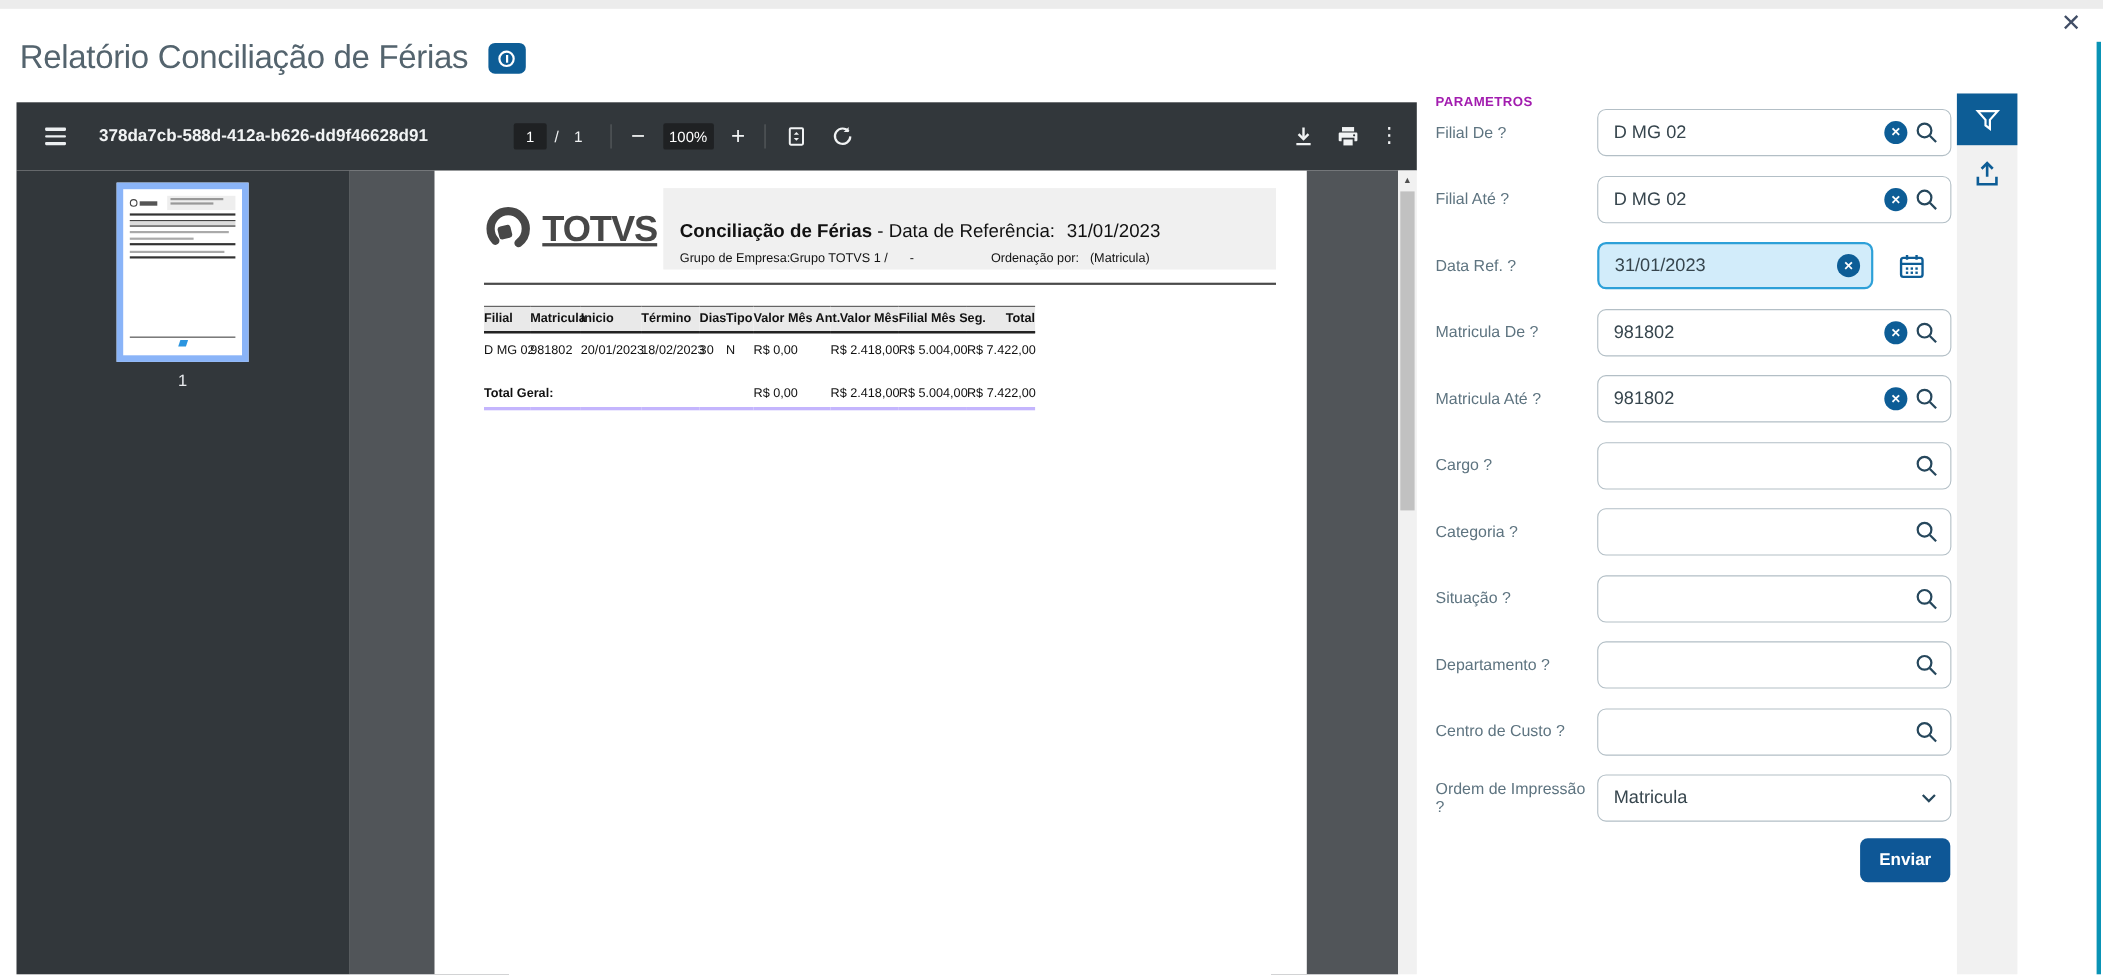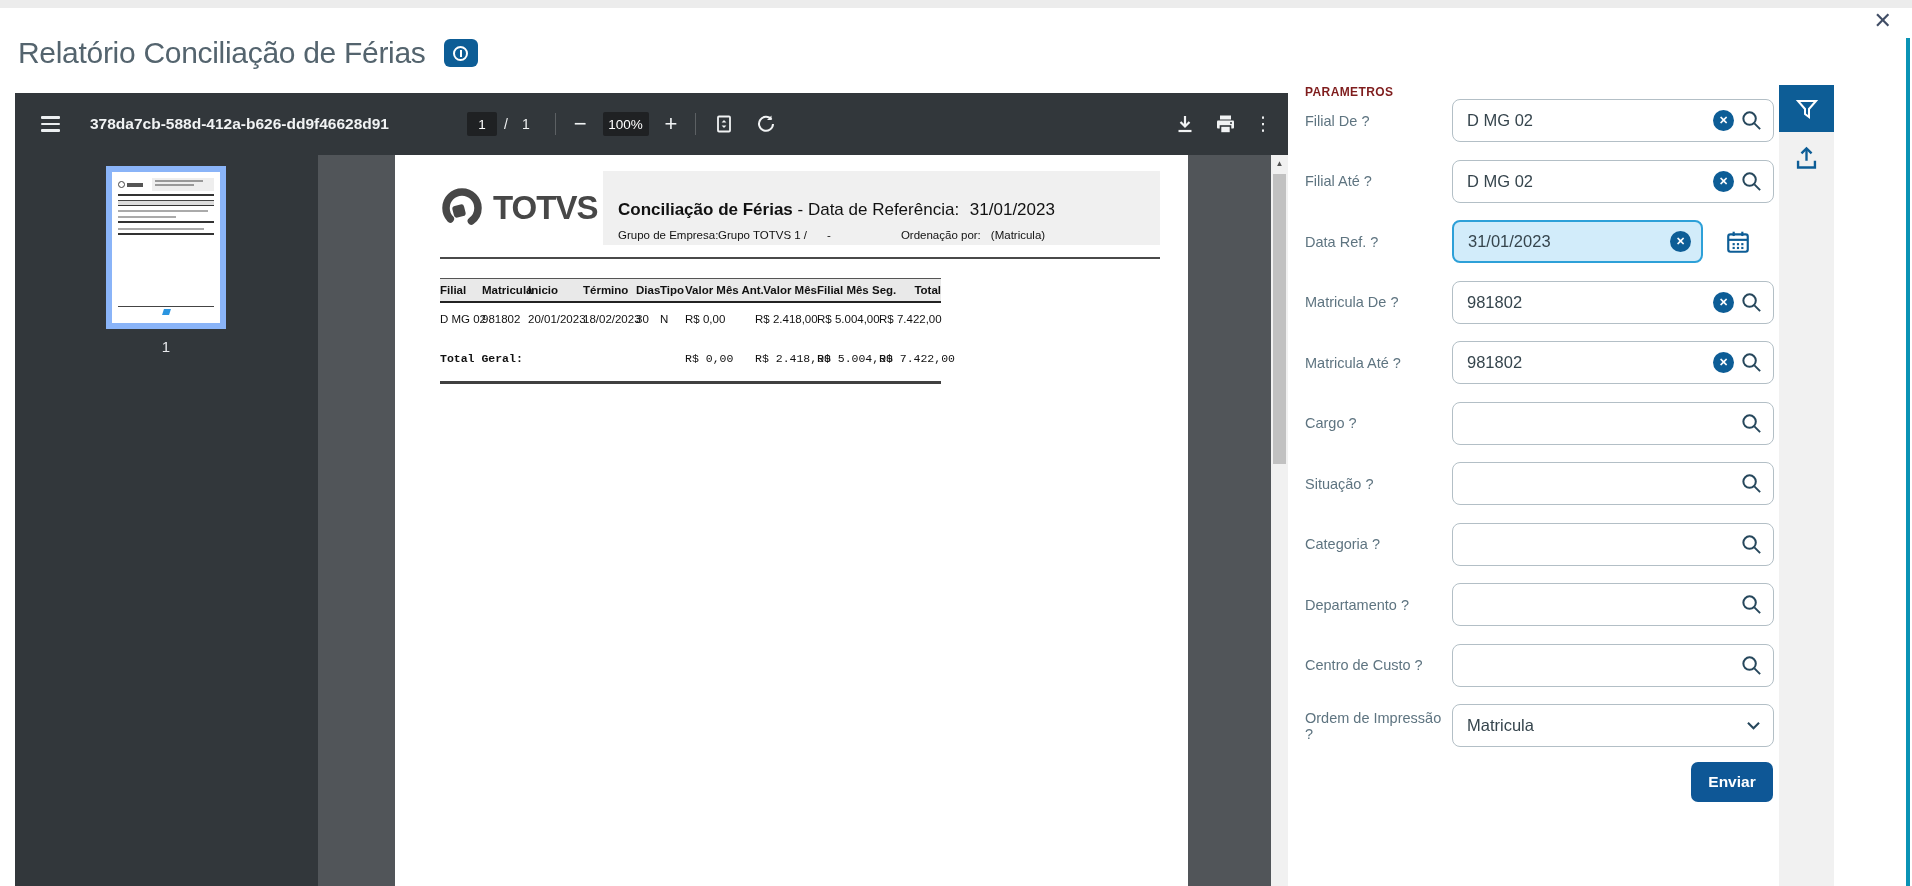--- a/index.html
+++ b/index.html
@@ -54,45 +54,45 @@
   .pdf-main { flex:1; background:#515559; position:relative; overflow:hidden; }
   .pdf-page { position:absolute; left:77px; top:0; width:793px; height:731px; background:#fff; color:#111; }
 
   .vscroll { flex:0 0 17px; background:#f1f1f1; position:relative; }
   .vscroll .arr { height:17px; display:flex; align-items:center; justify-content:center; font-size:8px; color:#505050; cursor:pointer; }
   .vscroll .sthumb { position:absolute; left:2px; top:19px; width:13px; height:290px; background:#c1c1c1; cursor:pointer; }
 
   
   .rep-head { display:flex; margin:16px 28px 0 45px; }
   .rep-logo { width:163px; display:flex; align-items:center; gap:9px; }
-  .rep-logo-text { font-size:33px; font-weight:bold; color:#474747; letter-spacing:-1px; }
+  .rep-logo-text { font-size:33px; font-weight:bold; color:#474747; letter-spacing:-1px;text-decoration:underline; }
   .rep-band { flex:1; background:#f0f0f0; padding:29px 15px 10px; height:74px; }
   .band-l1 { font-size:17px; color:#111; white-space:nowrap; }
   .band-l1 .b { font-weight:bold; }
   .band-l2 { margin-top:9px; font-size:11.5px; color:#111; display:flex; white-space:nowrap; }
   .band-l2 .lbl { width:100px; }
   .band-l2 .dash { margin-left:20px; }
   .band-l2 .ord-lbl { margin-left:70px; }
   .band-l2 .ord-val { margin-left:10px; }
   .rep-rule { height:2px; background:#4a4a4a; margin:12px 28px 0 45px; width:720px; }
 
   table.rep { border-collapse:collapse; table-layout:fixed; width:501px; margin:19px 0 0 45px; font-size:11.5px; color:#111; }
   table.rep td, table.rep th { white-space:nowrap; overflow:visible; padding:0; text-align:left; }
   table.rep thead tr { background:#e9e9e9; }
   table.rep thead th { font-weight:bold; padding:5px 0 5px; border-top:1.5px solid #555; border-bottom:2px solid #222; }
   .r-num { text-align:right !important; }
   tr.datarow td { padding-top:10px; }
   tr.totfil td { padding:9px 0 8px; border-bottom:3px solid #3a3a3a; }
   .bold { font-weight:bold; }
   table.repg { margin-top:22px; }
-  tr.totger td { padding:5px 0 16px; border-bottom:3px solid #404040;font-family:Liberation Mono, monospace; }
+  tr.totger td { padding:5px 0 6px; border-bottom:3px solid #c4b5fd; }
 
   
   .params { position:absolute; left:1305px; top:85px; width:470px; }
-  .params-title { font-size:12px; font-weight:bold; color:#7f1d1d; letter-spacing:0.4px; }
+  .params-title { font-size:12px; font-weight:bold; color:#a21caf; letter-spacing:0.4px; }
   .p-row { display:flex; align-items:center; margin-top:0; height:43px; margin-bottom:17.5px; }
   .p-row:first-of-type { margin-top:27px; }
   .p-label { width:147px; font-size:14.5px; color:#5e7480; flex:0 0 147px; }
   .p-field { position:relative; width:322px; height:43px; border:1.5px solid #b3bfc6; border-radius:8px; background:#fff; display:flex; align-items:center; }
   .p-field input { border:none; outline:none; background:transparent; flex:1; min-width:0; height:100%; padding:0 6px 0 14px; font-size:16.5px; color:#36454d; font-family:"Liberation Sans",sans-serif; }
   .p-icons { display:flex; align-items:center; gap:6px; padding-right:10px; }
   .clear-ic { width:21px; height:21px; border-radius:50%; background:#0d5d96; color:#fff; font-size:11px; font-weight:bold; display:flex; align-items:center; justify-content:center; cursor:pointer; }
   .date-field { width:251px; background:#d2ecfa; border:2px solid #2da0d8; }
   .cal-btn { margin-left:22px; cursor:pointer; display:flex; }
   .sel-field { cursor:pointer; }
@@ -403,34 +403,34 @@
       <div class="p-icons">
         <svg width="23" height="23" viewBox="0 0 24 24" fill="none" stroke="#26475c" stroke-width="2.1">
             <circle cx="10" cy="10" r="6.5"></circle>
             <path d="M15 15 L21 21"></path>
           </svg>
       </div>
     </div>
   </div>
 
   <div class="p-row">
+    <div class="p-label">Categoria ?</div>
+    <div class="p-field">
+      <input value="" style="">
+      <div class="p-icons">
+        <svg width="23" height="23" viewBox="0 0 24 24" fill="none" stroke="#26475c" stroke-width="2.1">
+            <circle cx="10" cy="10" r="6.5"></circle>
+            <path d="M15 15 L21 21"></path>
+          </svg>
+      </div>
+    </div>
+  </div>
+
+  <div class="p-row">
     <div class="p-label">Situação ?</div>
-    <div class="p-field">
-      <input value="" style="">
-      <div class="p-icons">
-        <svg width="23" height="23" viewBox="0 0 24 24" fill="none" stroke="#26475c" stroke-width="2.1">
-            <circle cx="10" cy="10" r="6.5"></circle>
-            <path d="M15 15 L21 21"></path>
-          </svg>
-      </div>
-    </div>
-  </div>
-
-  <div class="p-row">
-    <div class="p-label">Categoria ?</div>
     <div class="p-field">
       <input value="" style="">
       <div class="p-icons">
         <svg width="23" height="23" viewBox="0 0 24 24" fill="none" stroke="#26475c" stroke-width="2.1">
             <circle cx="10" cy="10" r="6.5"></circle>
             <path d="M15 15 L21 21"></path>
           </svg>
       </div>
     </div>
   </div>

